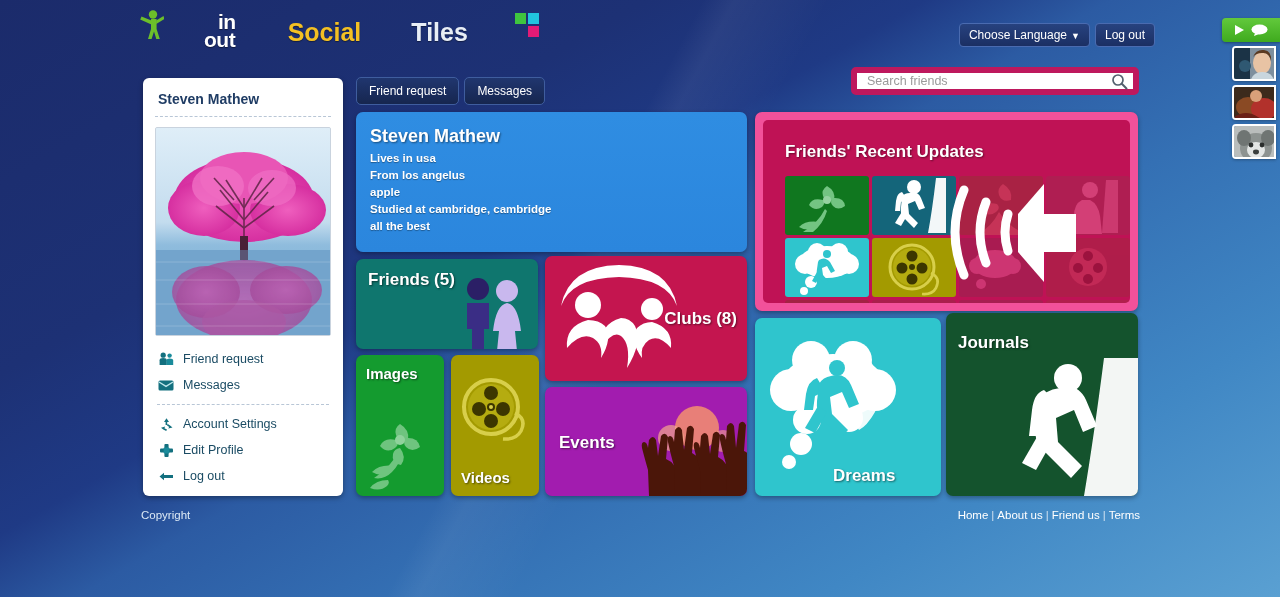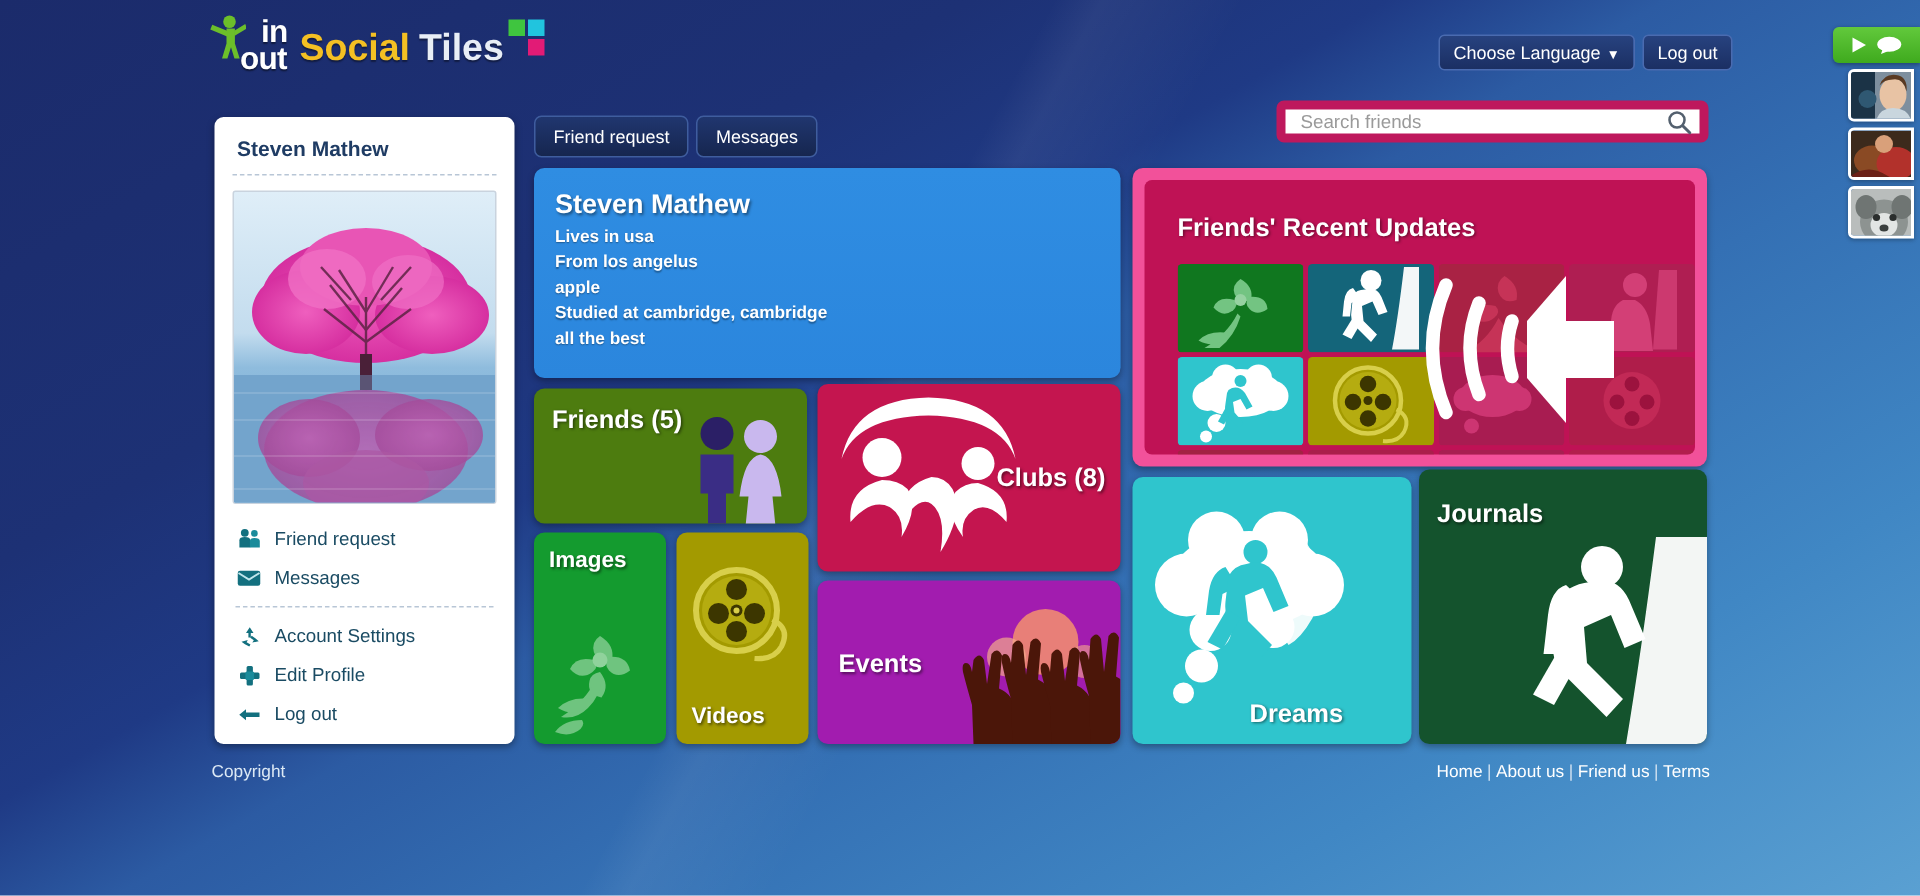--- a/index.html
+++ b/index.html
@@ -28,21 +28,21 @@
     position: absolute; inset: 0;
     background: linear-gradient(118deg, rgba(255,255,255,0) 44%, rgba(255,255,255,.055) 46%, rgba(255,255,255,0) 52%);
     pointer-events: none;
   }
 
   .page { position: relative; width: 1280px; height: 597px; }
 
   
   .header { position: absolute; top: 0; left: 0; width: 1280px; height: 62px; }
 
-  .logo { position: absolute; left: 138px; top: 9px; display: flex; align-items: center; }
+  .logo { position: absolute; left: 138px; top: 9px; display: flex; align-items: center; gap: 44px; }
   .logo-mark { position: relative; width: 34px; height: 42px; }
   .logo-person { position: absolute; left: 0; top: 1px; width: 26px; height: 30px; }
   .logo-words { position: relative; margin-left: -12px; line-height: 1; }
   .logo-in {
     font-size: 21px; font-weight: bold; color: #ffffff;
     letter-spacing: -0.5px; display: block; margin-left: 14px;
     text-shadow: 0 1px 1px rgba(0,0,0,.45);
   }
   .logo-out {
     font-size: 21px; font-weight: bold; color: #ffffff;
@@ -157,21 +157,21 @@
 
   
   .t-profile { left: 356px; top: 112px; width: 391px; height: 140px;
     background: linear-gradient(#2f8de2, #2b86dd); }
   .prof-name { position:absolute; left:14px; top:14px; font-size:18px; font-weight:bold; color:#fff;
     text-shadow: 1px 1px 2px rgba(0,0,0,.45); }
   .prof-lines { position:absolute; left:14px; top:38px; font-size:11.5px; font-weight:bold; color:#fff;
     line-height: 17px; text-shadow: 0 1px 1px rgba(0,0,0,.35); }
 
   
-  .t-friends { left: 356px; top: 259px; width: 182px; height: 90px; background: #4d7c0f; }
+  .t-friends { left: 356px; top: 259px; width: 182px; height: 90px; background: #0f766e; }
   .t-friends .tile-title { left: 12px; top: 11px; font-size: 17px; }
 
   
   .t-images { left: 356px; top: 355px; width: 88px; height: 141px; background: #149b2f; }
   .t-images .tile-title { left: 10px; top: 10px; font-size: 15px; }
 
   
   .t-videos { left: 451px; top: 355px; width: 88px; height: 141px; background: #a39a00; }
   .t-videos .tile-title { left: 10px; bottom: 10px; font-size: 15px; }
 

